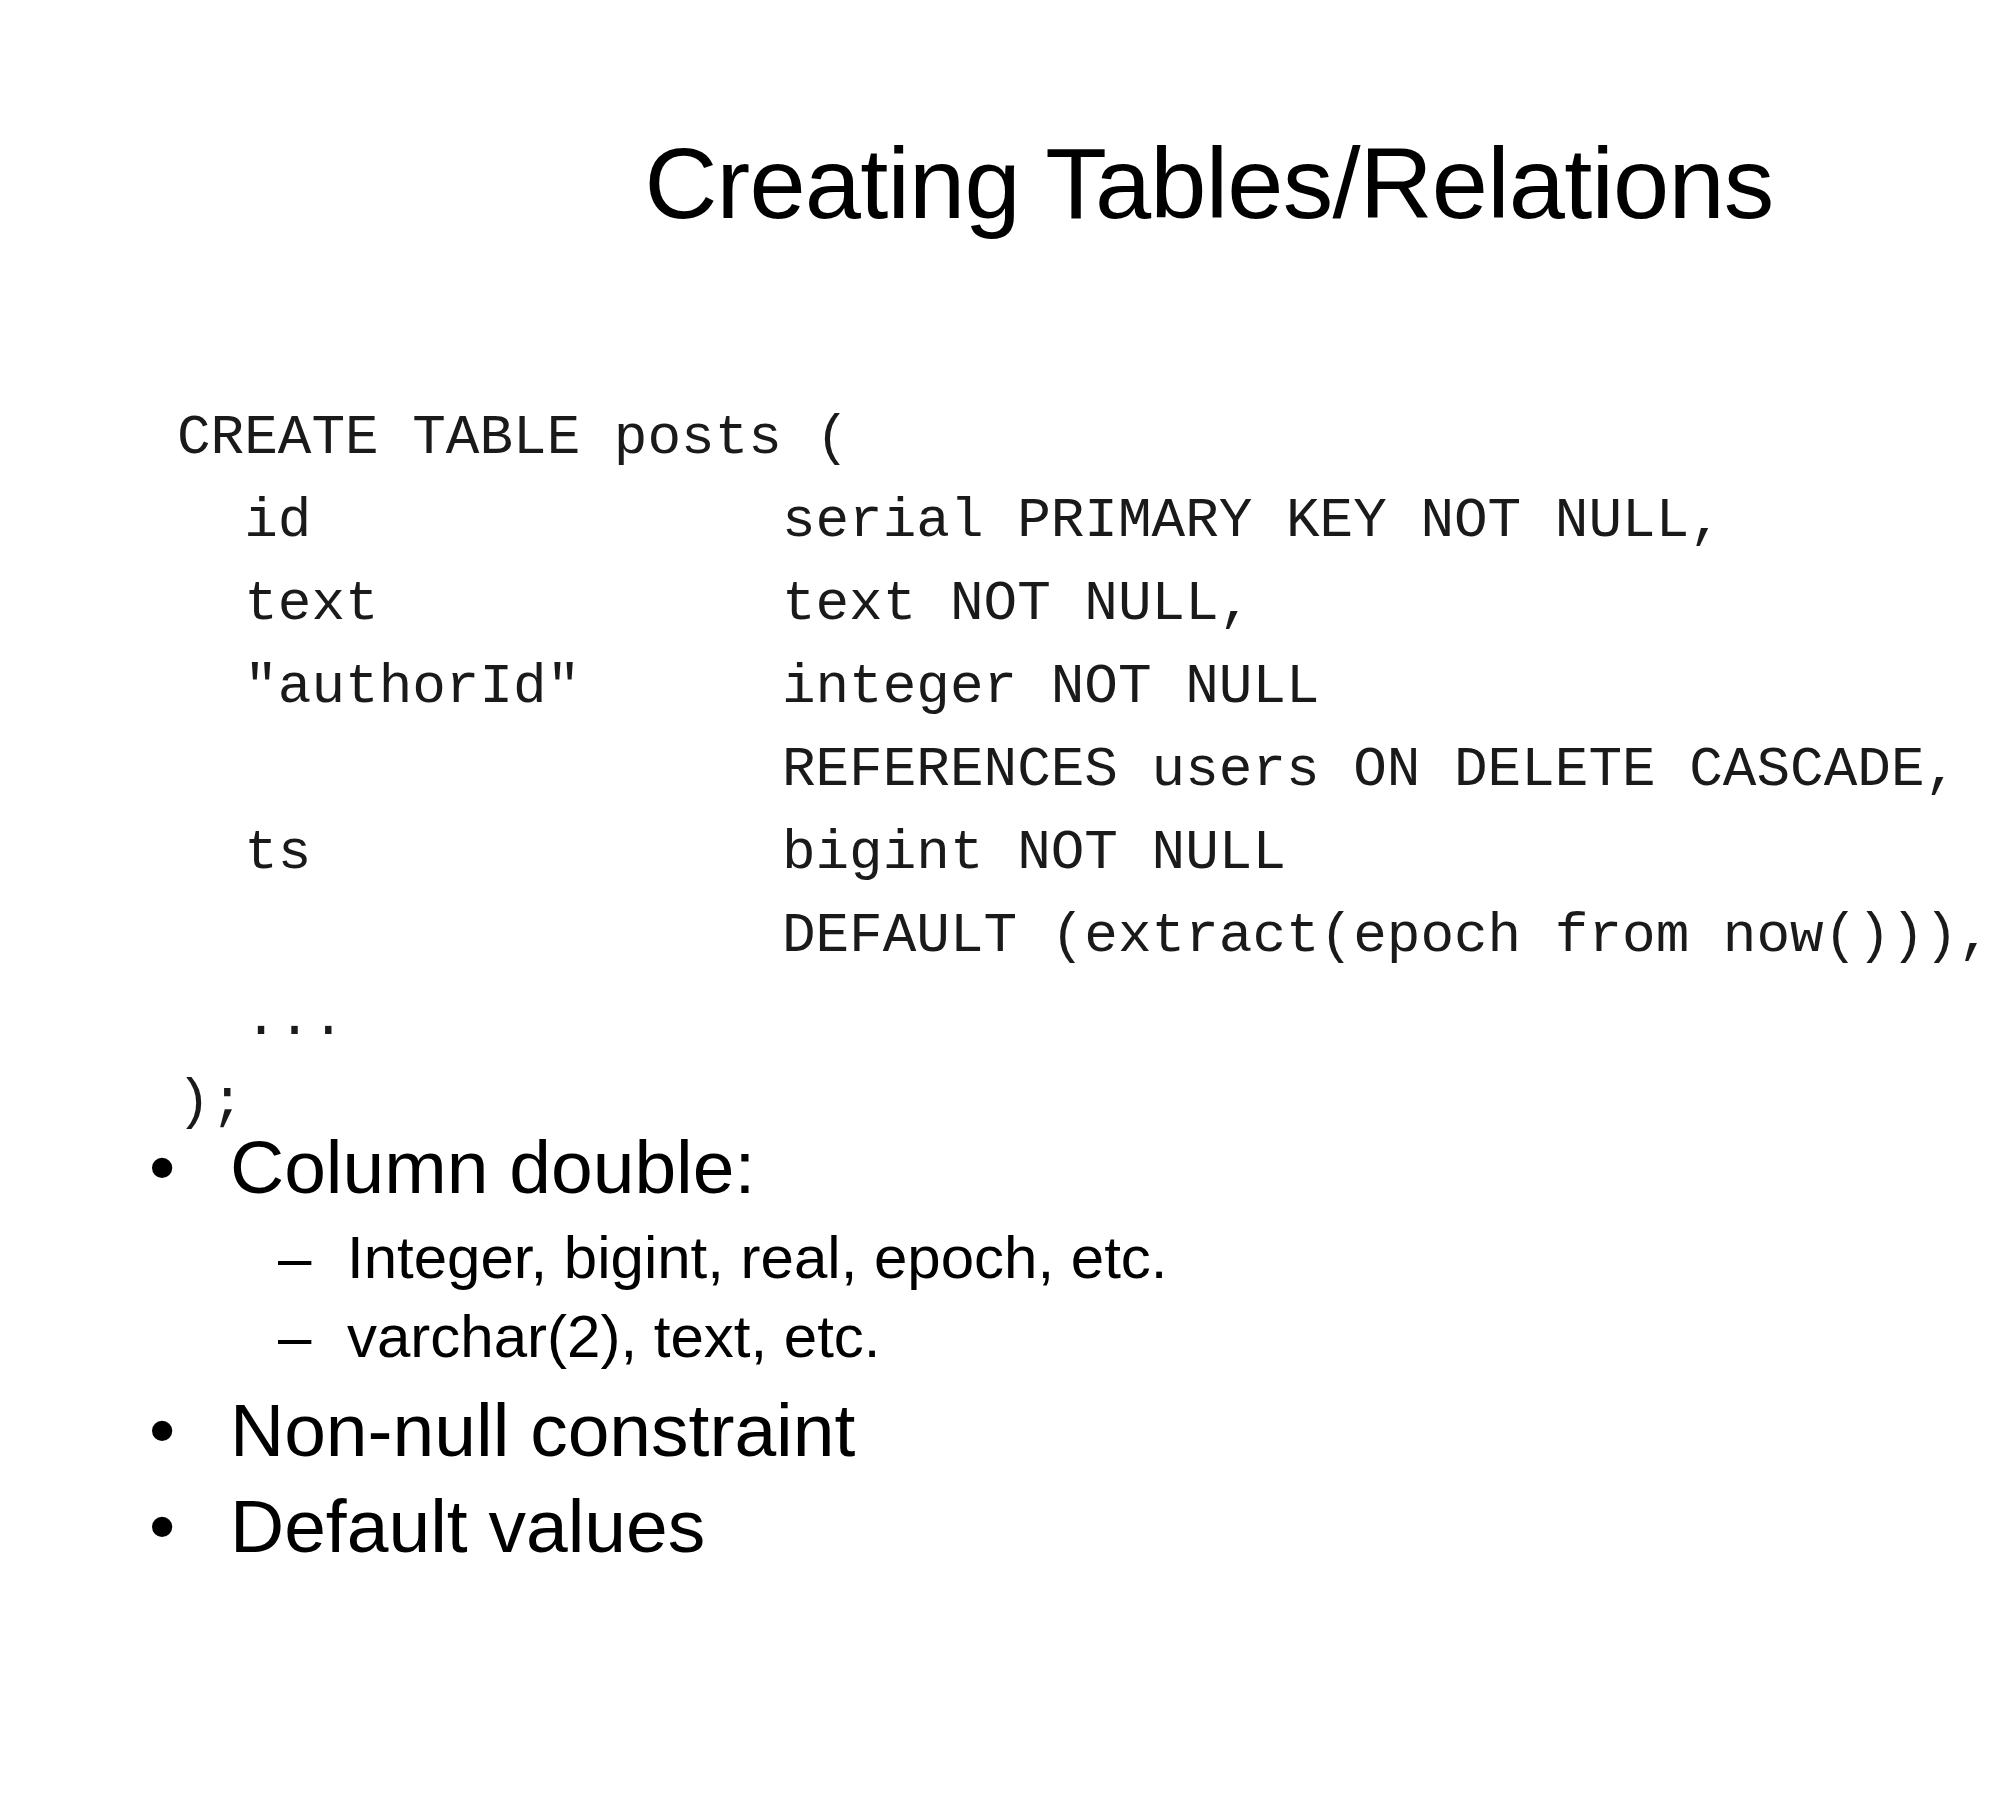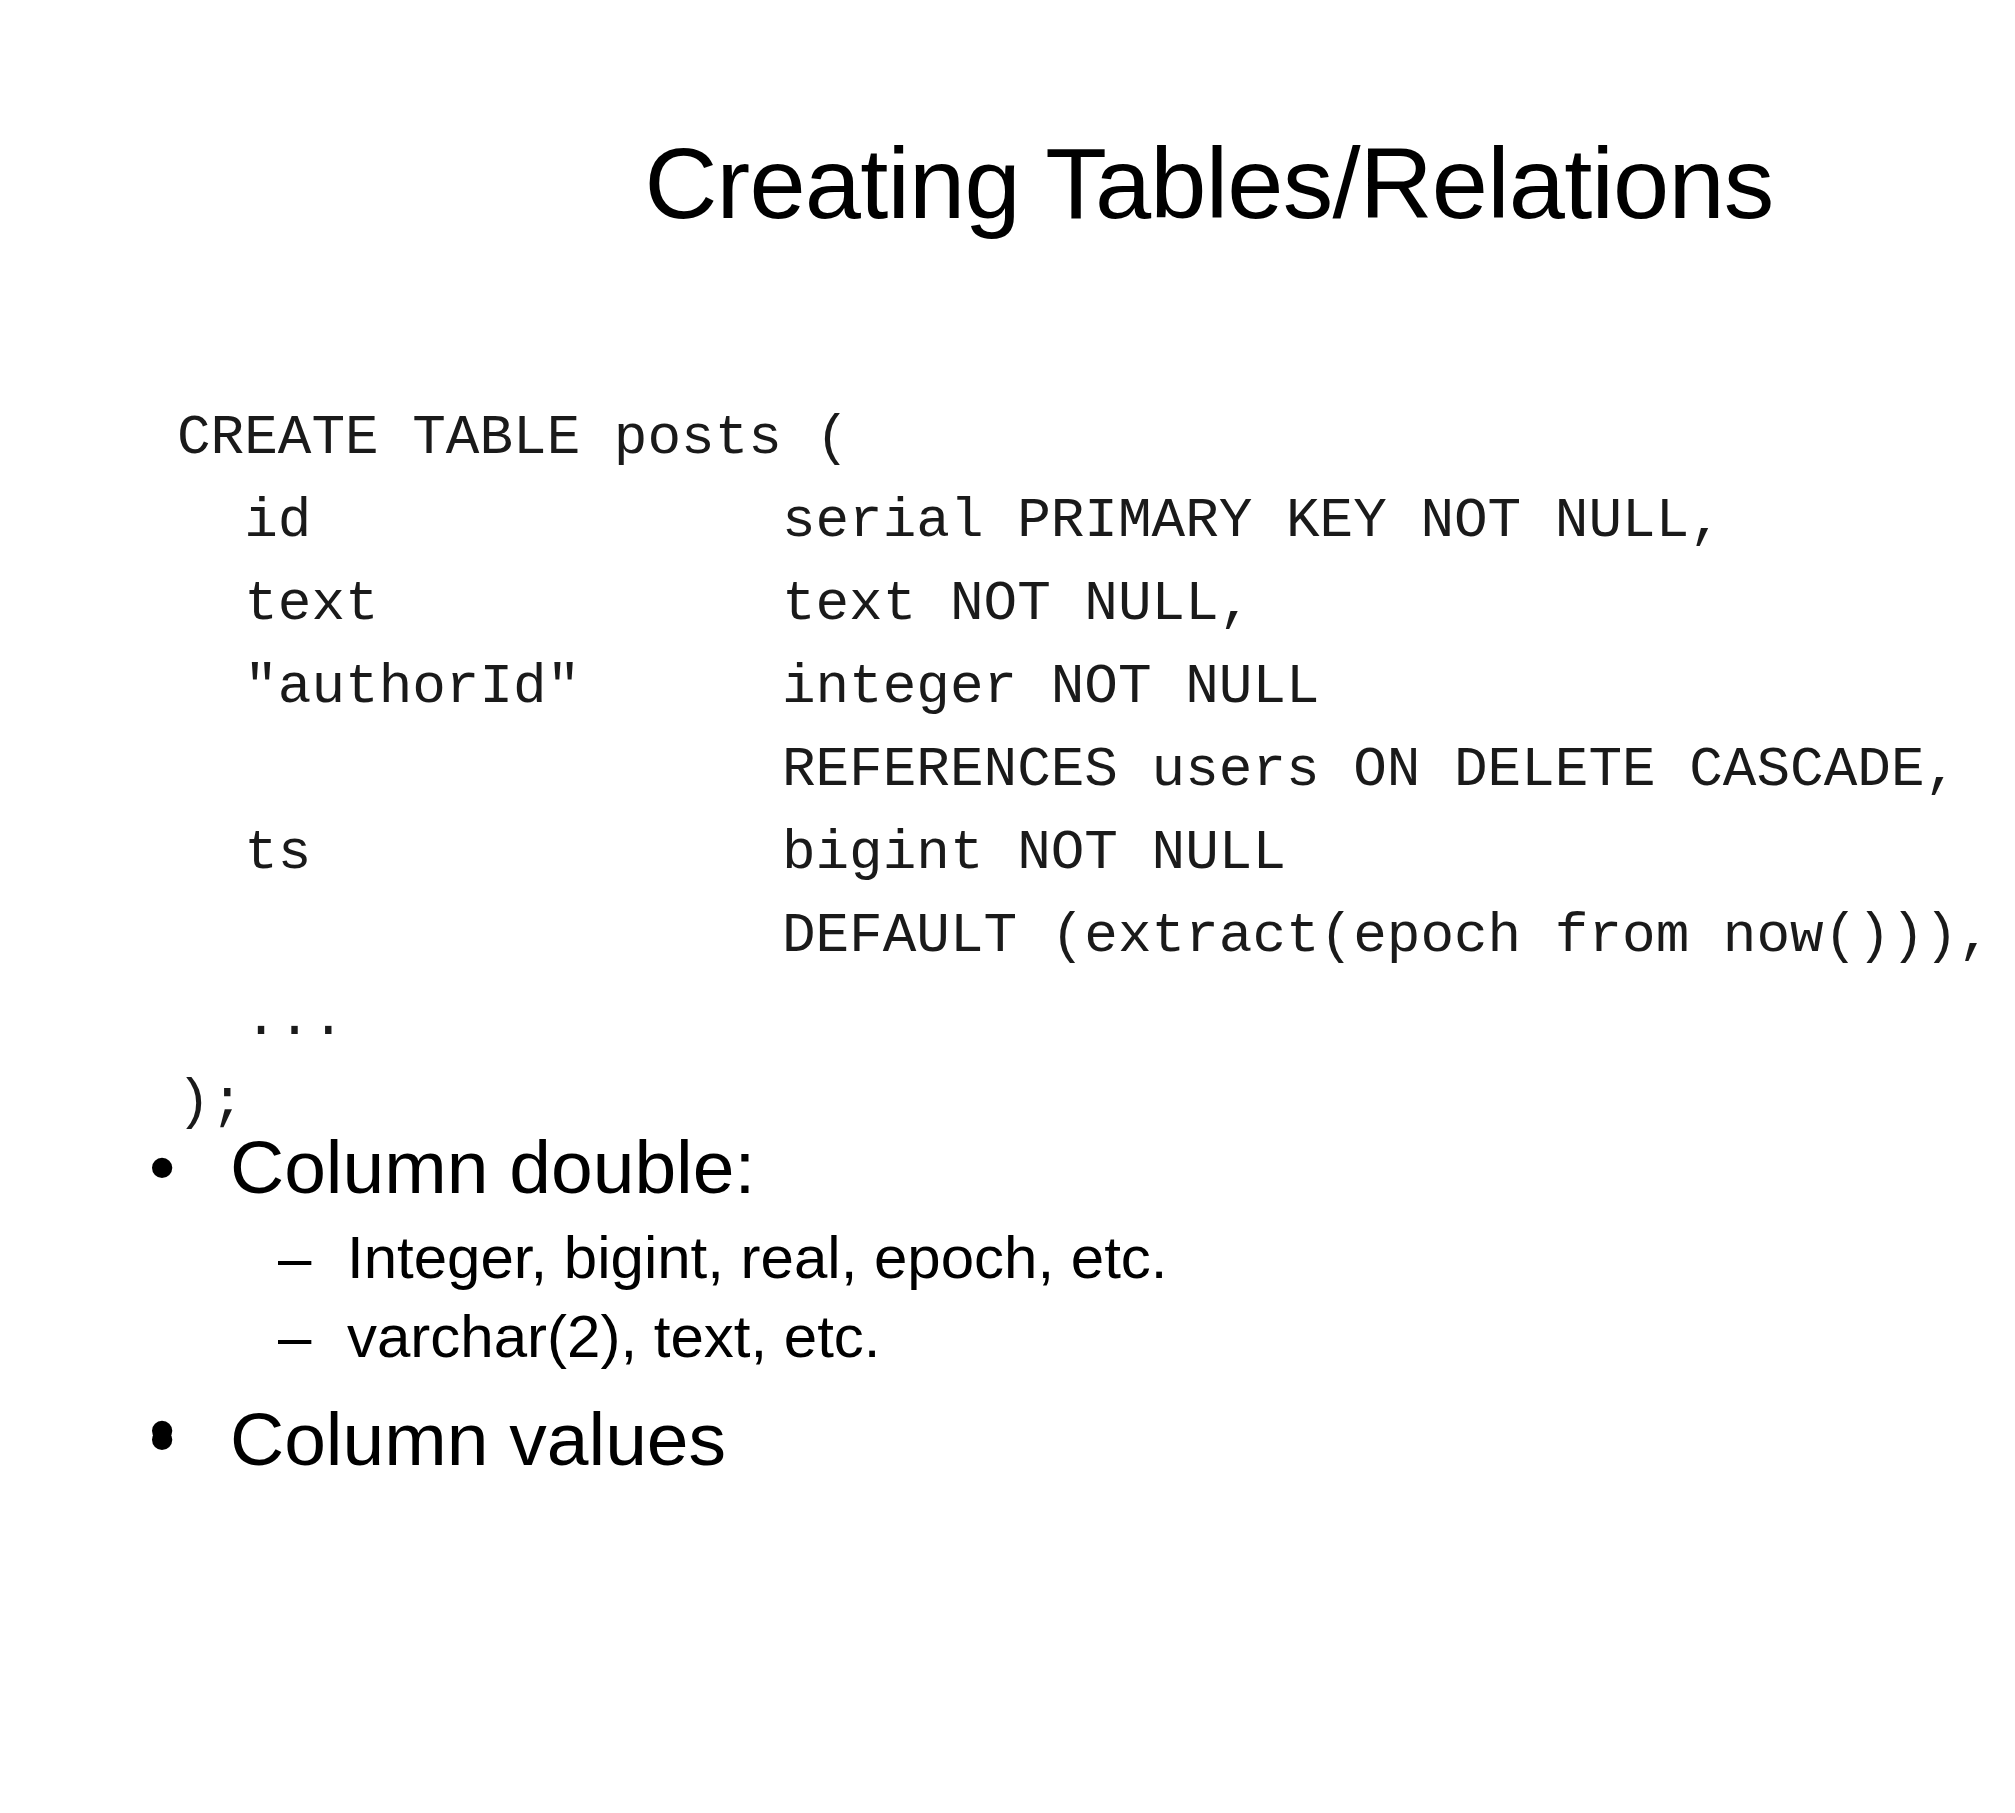--- a/index.html
+++ b/index.html
@@ -117,23 +117,24 @@
 
     <div class="bullet-l2">
       <span class="marker">–</span>
       <span>varchar(2), text, etc.</span>
     </div>
 
     <div class="gap-small"></div>
 
     <div class="bullet-l1">
       <span class="marker">•</span>
+      <span>Non-null constraint</span>
     </div>
 
     <div class="bullet-l1">
       <span class="marker">•</span>
-      <span>Column values</span>
+      <span>Default values</span>
     </div>
 
   </div>
 
 </div>
 
 
 </body></html>

